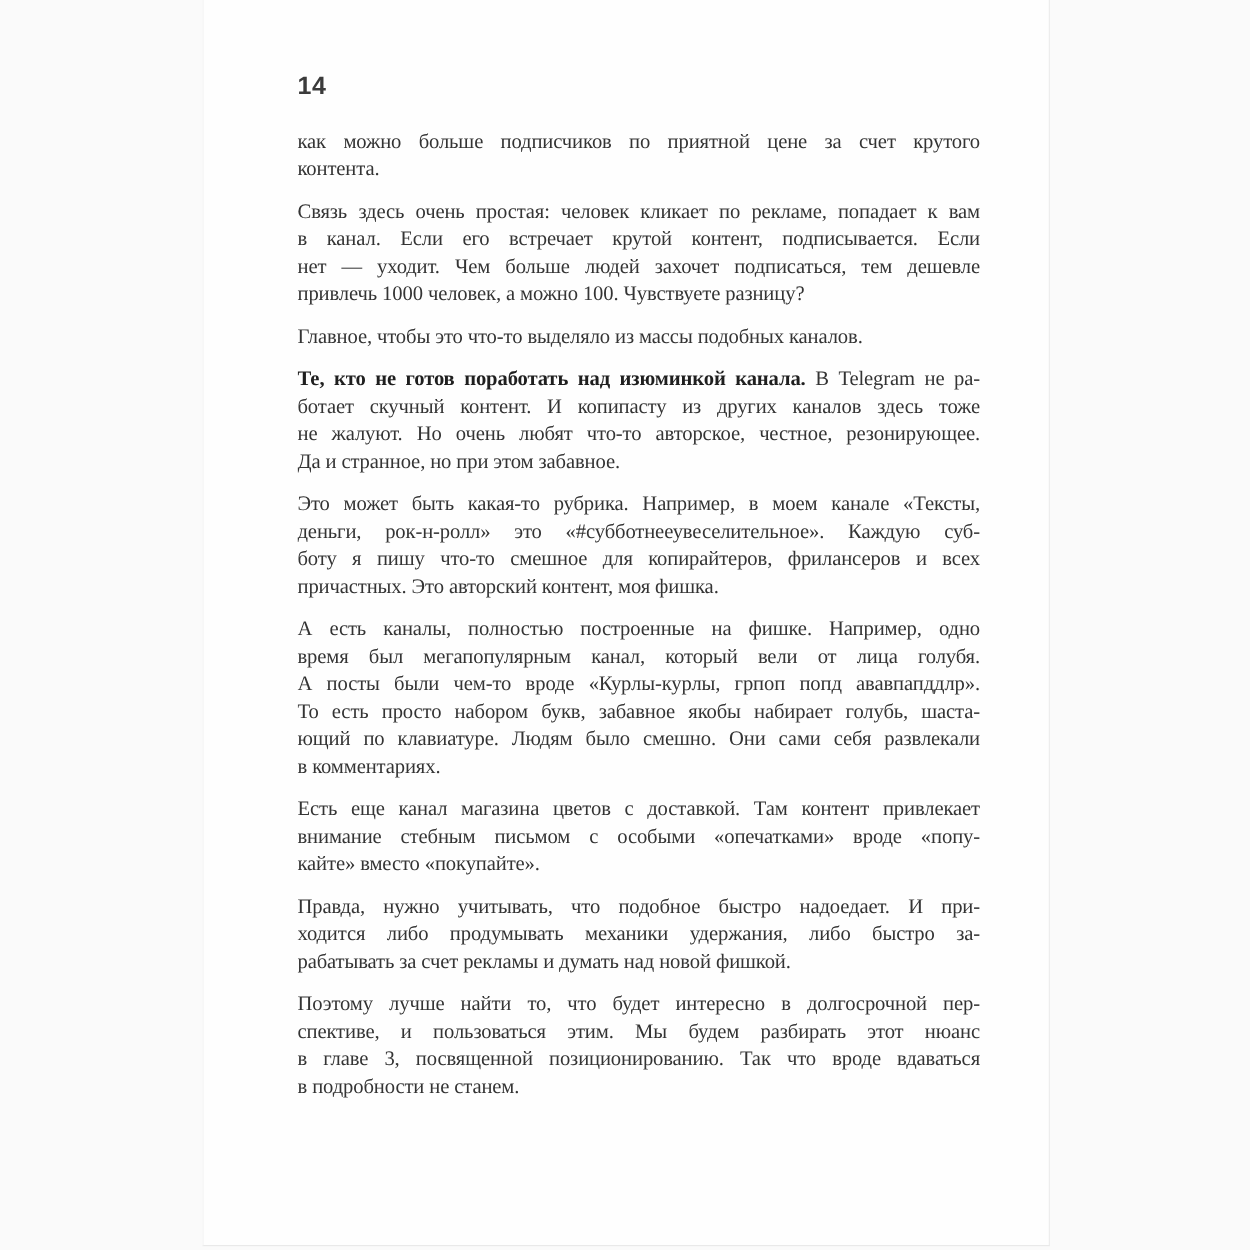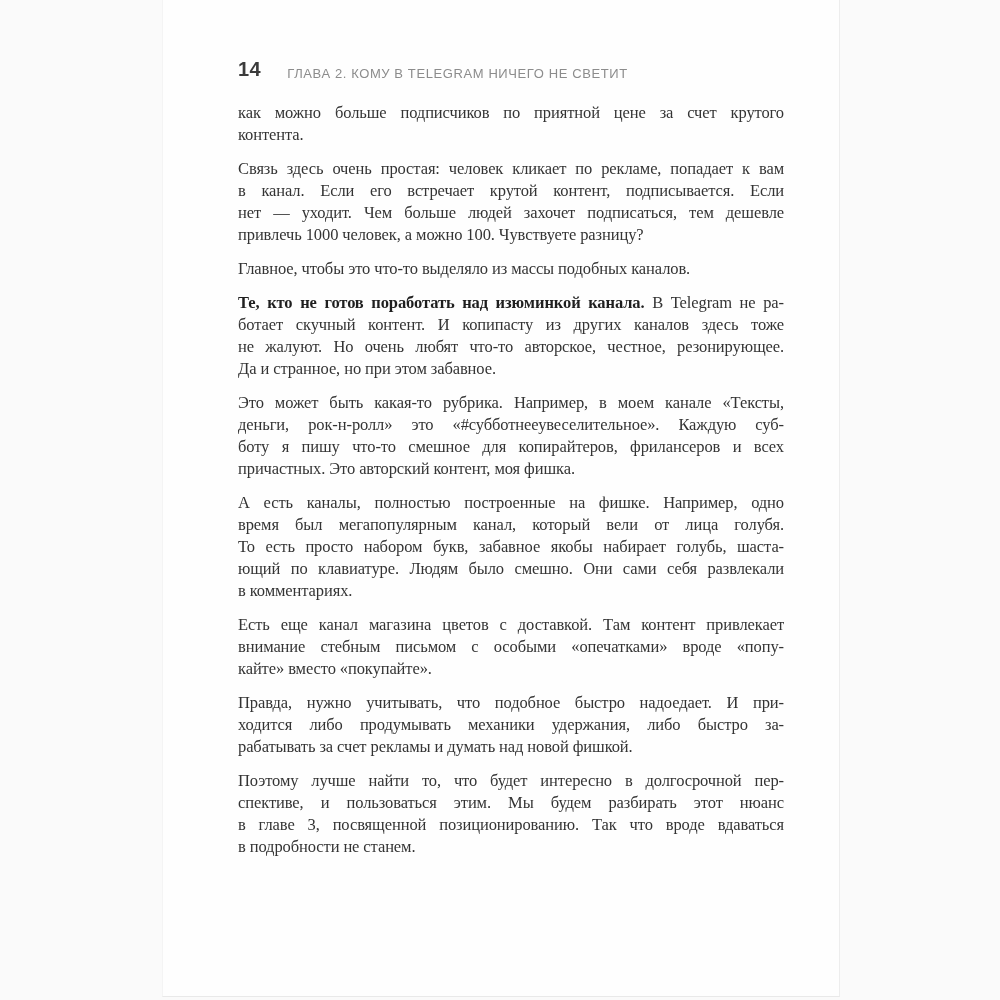--- a/index.html
+++ b/index.html
@@ -17,21 +17,21 @@
     background: #fefefe;
     border-left: 1px solid #f4f4f4;
     border-right: 1px solid #ededed;
     border-bottom: 1px solid #e9e9e9;
   }
   .running-header {
     position: absolute;
     left: 75px; top: 58px;
     width: 546px;
     display: flex;
-    align-items: flex-end;
+    align-items: center;
     font-family: "Liberation Sans", sans-serif;
   }
   .page-number {
     font-size: 20px;
     font-weight: 700;
     color: #3b3b3b;
     letter-spacing: 0.5px;
   }
   .running-title {
     margin-left: 26px;
@@ -61,21 +61,20 @@
   .line b { font-weight: 700; color: #1f1f1f; }
 </style>
 </head>
 <body>
 
 <div class="canvas">
   <div class="book-page">
 
     <div class="running-header">
       <span class="page-number">14</span>
-      <span class="running-title">ГЛАВА 2. КОМУ В TELEGRAM НИЧЕГО НЕ СВЕТИТ</span>
     </div>
 
     <div class="body-text">
         <div class="para">
           <div class="line">как можно больше подписчиков по приятной цене за счет крутого</div>
           <div class="line last">контента.</div>
         </div>
         <div class="para">
           <div class="line">Связь здесь очень простая: человек кликает по рекламе, попадает к вам</div>
           <div class="line">в канал. Если его встречает крутой контент, подписывается. Если</div>
@@ -93,20 +92,21 @@
         </div>
         <div class="para">
           <div class="line">Это может быть какая-то рубрика. Например, в моем канале «Тексты,</div>
           <div class="line">деньги, рок-н-ролл» это «#субботнееувеселительное». Каждую суб-</div>
           <div class="line">боту я пишу что-то смешное для копирайтеров, фрилансеров и всех</div>
           <div class="line last">причастных. Это авторский контент, моя фишка.</div>
         </div>
         <div class="para">
           <div class="line">А есть каналы, полностью построенные на фишке. Например, одно</div>
           <div class="line">время был мегапопулярным канал, который вели от лица голубя.</div>
+          <div class="line">А посты были чем-то вроде «Курлы-курлы, грпоп попд ававпапддлр».</div>
           <div class="line">То есть просто набором букв, забавное якобы набирает голубь, шаста-</div>
           <div class="line">ющий по клавиатуре. Людям было смешно. Они сами себя развлекали</div>
           <div class="line last">в комментариях.</div>
         </div>
         <div class="para">
           <div class="line">Есть еще канал магазина цветов с доставкой. Там контент привлекает</div>
           <div class="line">внимание стебным письмом с особыми «опечатками» вроде «попу-</div>
           <div class="line last">кайте» вместо «покупайте».</div>
         </div>
         <div class="para">

